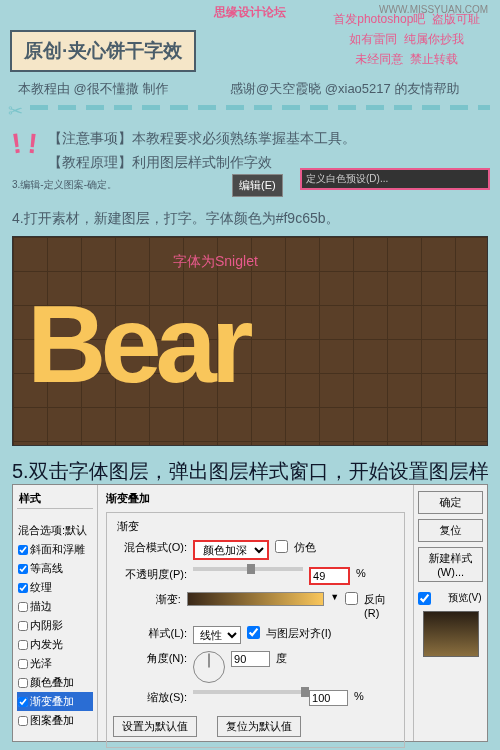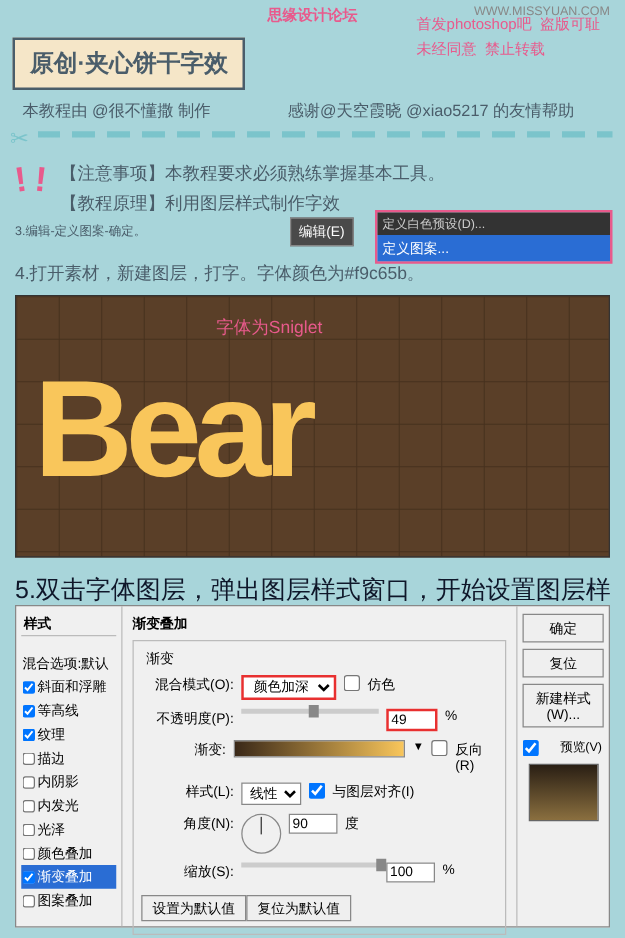--- a/index.html
+++ b/index.html
@@ -1,21 +1,21 @@
 <!DOCTYPE html>
 <html><head>
 <meta charset="utf-8">
 <style>
 *{margin:0;padding:0;box-sizing:border-box;font-family:"Microsoft YaHei",sans-serif}
 body{width:500px;height:750px;background:#a8d5da;position:relative;overflow:hidden}
 .watermark{position:absolute;top:4px;right:12px;font-size:10px;color:#888}
 .forum-text{position:absolute;top:4px;left:50%;transform:translateX(-50%);font-size:12px;color:#e85a8c;font-weight:bold}
 .title-box{position:absolute;top:30px;left:10px;border:2px solid #4a5d6a;padding:6px 12px;background:#f5e6c8}
 .title-box span{font-size:19px;color:#4a5d6a;font-weight:bold}
-.red-warnings{position:absolute;top:8px;right:20px;font-size:12px;color:#e85a8c;line-height:18px}
+.red-warnings{position:absolute;top:8px;right:20px;text-align:center;font-size:12px;color:#e85a8c;line-height:18px}
 .red-warnings div{margin-top:2px}
 .author{position:absolute;top:80px;left:18px;font-size:13px;color:#4a5d6a}
 .thanks{position:absolute;top:80px;left:230px;font-size:13px;color:#4a5d6a}
 .scissors{position:absolute;top:100px;left:8px;font-size:18px;color:#7bc4cb}
 .dashes{position:absolute;top:105px;left:30px;right:10px;height:5px;background:repeating-linear-gradient(90deg,#7bc4cb 0,#7bc4cb 18px,transparent 18px,transparent 28px)}
 .excl{position:absolute;top:128px;left:12px;color:#e85a8c;font-size:28px;font-weight:bold;transform:rotate(-8deg)}
 .excl2{position:absolute;top:128px;left:28px;color:#e85a8c;font-size:28px;font-weight:bold;transform:rotate(6deg)}
 .line1{position:absolute;top:130px;left:48px;font-size:14px;color:#4a5d6a}
 .line2{position:absolute;top:154px;left:48px;font-size:14px;color:#4a5d6a}
 .line3{position:absolute;top:178px;left:12px;font-size:10px;color:#4a5d6a}
@@ -39,57 +39,57 @@
 .dialog .mid .sec-title{font-weight:bold;margin-bottom:6px}
 .dialog .mid .row{display:flex;align-items:flex-start;gap:6px;margin-bottom:7px;font-size:11px}
 .dialog .mid .lbl{width:74px;text-align:right}
 .dialog .mid select,.dialog .mid input[type=text]{border:1px solid #888;font-size:11px;padding:1px 2px;background:#fff}
 .dialog .mid .red-box{border:2px solid #e83030!important;padding:1px 4px}
 .dialog .mid .slider{width:110px;height:4px;background:#ccc;position:relative}
 .dialog .mid .slider .thumb{position:absolute;top:-3px;width:8px;height:10px;background:#888}
 .dialog .mid .grad{width:150px;height:14px;background:linear-gradient(90deg,#3a2818,#f9c65b);border:1px solid #888}
 .dialog .mid .angle{width:32px;height:32px;border:1px solid #888;border-radius:50%;position:relative}
 .dialog .mid .angle::after{content:"";position:absolute;top:50%;left:50%;width:14px;height:1px;background:#333;transform:rotate(-90deg);transform-origin:left}
-.dialog .mid .btns{display:flex;gap:0;margin-top:10px}
+.dialog .mid .btns{display:flex;gap:20px;margin-top:10px}
 .dialog .mid .btns button{font-size:11px;padding:2px 8px;border:1px solid #888;background:#efefef}
 .dialog .right{width:78px;padding:6px 4px;border-left:1px solid #bbb}
 .dialog .right button{width:100%;font-size:11px;padding:3px 2px;margin-bottom:5px;border:1px solid #888;background:#efefef}
 .dialog .right .preview{width:56px;height:46px;background:linear-gradient(#2a1f14,#8a6f3f);margin:6px auto;border:1px solid #666}
 .dialog .right .chk{display:flex;align-items:center;gap:17px;font-size:10px;margin-top:4px}
 </style>
 </head>
 <body>
 
 <div class="watermark">WWW.MISSYUAN.COM</div>
 <div class="forum-text">思缘设计论坛</div>
 
 <div class="title-box">
   <span>原创·夹心饼干字效</span>
 </div>
 
 <div class="red-warnings">
   <div><span>首发photoshop吧</span>&nbsp;&nbsp;<span>盗版可耻</span></div>
+  <div><span>如有雷同</span>&nbsp;&nbsp;<span>纯属你抄我</span></div>
   <div><span>未经同意</span>&nbsp;&nbsp;<span>禁止转载</span></div>
 </div>
 
 <div class="author">本教程由 @很不懂撒 制作</div>
 <div class="thanks">感谢@天空霞晓 @xiao5217 的友情帮助</div>
 
 <div class="scissors">✂</div>
 <div class="dashes"></div>
 
 <div class="excl">!</div>
 <div class="excl2">!</div>
 <div class="line1">【注意事项】本教程要求必须熟练掌握基本工具。</div>
 <div class="line2">【教程原理】利用图层样式制作字效</div>
 <div class="line3">3.编辑-定义图案-确定。</div>
 <div class="btn-edit">编辑(E)</div>
 <div class="menu-shot">
   <div class="row1">定义白色预设(D)...</div>
-  <div class="row2">定义图案...</div>
 </div>
 
 <div class="line4">4.打开素材，新建图层，打字。字体颜色为#f9c65b。</div>
 
 <div class="bear-img">
   <div class="bear-grid"></div>
   <div class="font-label">字体为Sniglet</div>
   <div class="bear-text">Bear</div>
 </div>
 

